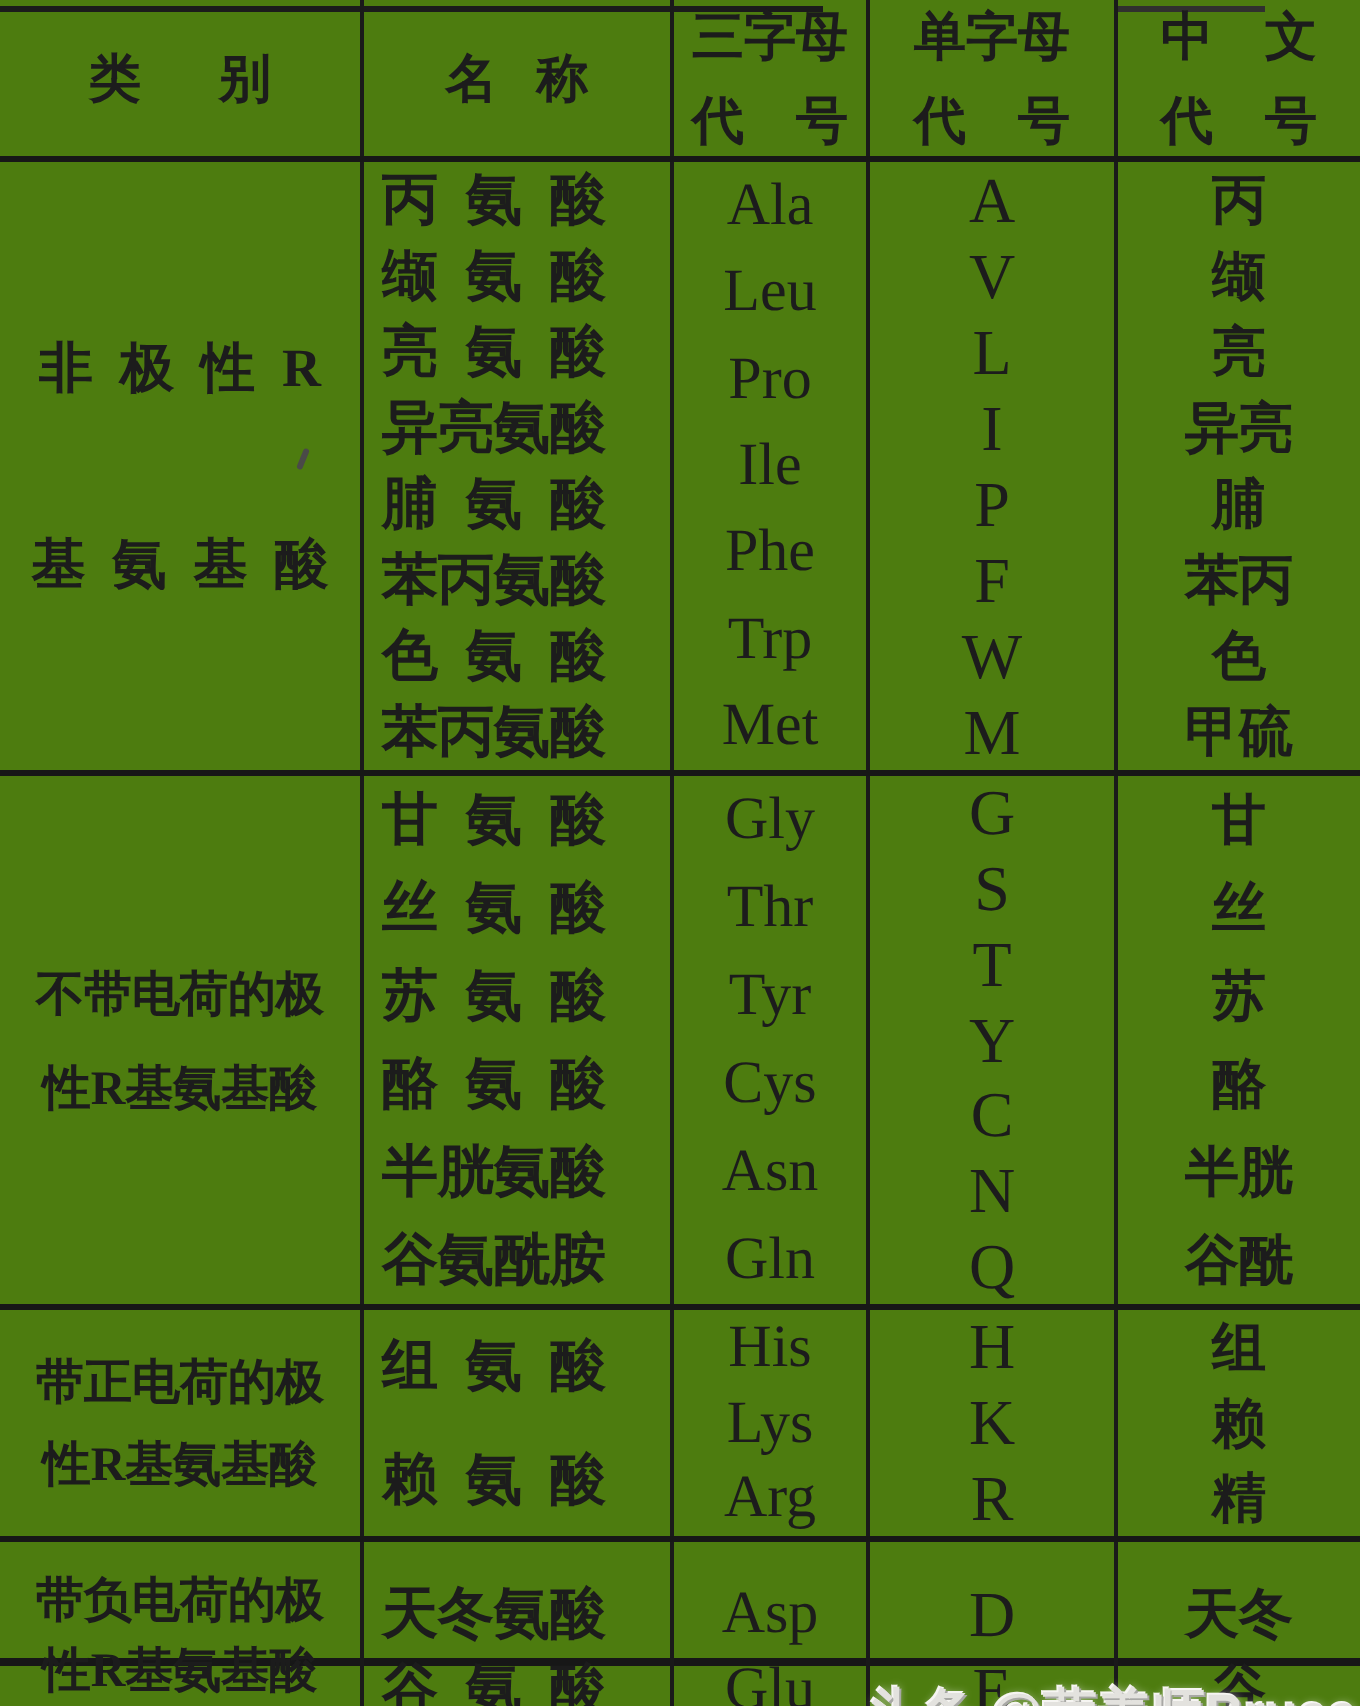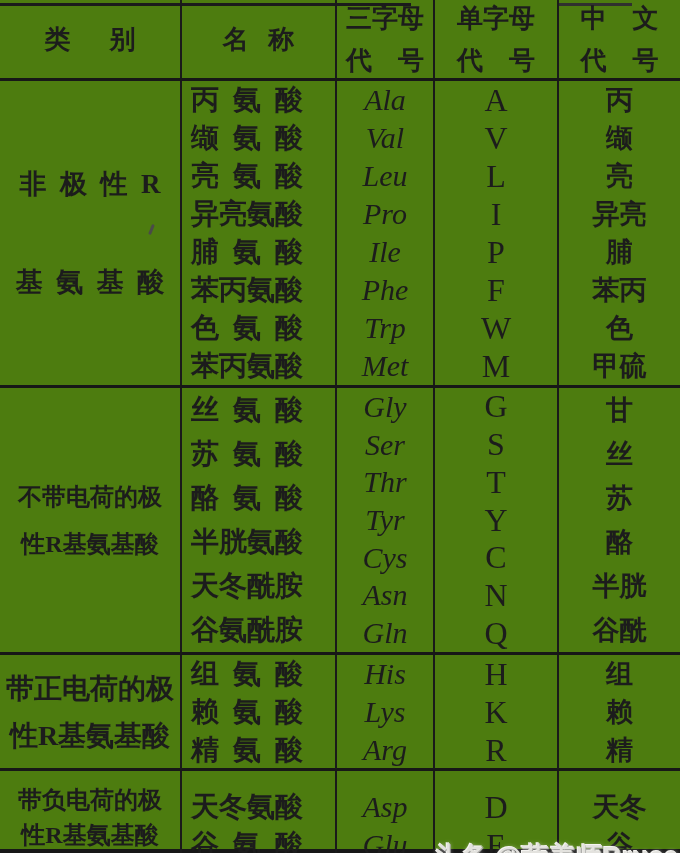--- a/index.html
+++ b/index.html
@@ -8,33 +8,33 @@
   .top-rule{position:absolute;left:0;top:3px;width:680px;height:3px;
         background:linear-gradient(90deg,#1b1b1b 0,#1b1b1b 60.5%,transparent 60.5%,transparent 82%,#30302e 82%,#30302e 93%,transparent 93%);}
   .grid-row{display:grid;grid-template-columns:180px 155px 98px 124px 123px;box-sizing:border-box;}
   .c{box-sizing:border-box;position:relative;min-width:0;}
   .c + .c{border-left:2px solid #1a1a1a;}
   .header{height:78px;}
   .sec{border-top:3px solid #171717;}
   .s1{height:307px;}
   .s2{height:267px;}
   .s3{height:116px;}
-  .s4{height:85px;border-bottom:4px solid #171717;}
+  .s4{height:65px;border-bottom:4px solid #171717;}
   .stack{display:flex;flex-direction:column;height:100%;}
   .stack > span{flex:1;display:flex;align-items:center;justify-content:center;white-space:pre;}
   .name-col > span{justify-content:flex-start;padding-left:9px;font-size:28px;font-weight:bold;}
-  .three-col > span{font-size:30px;font-style:italic;}
+  .three-col > span{font-size:30px;}
   .one-col  > span{font-size:32px;}
   .cn-col   > span{font-size:27px;font-weight:bold;}
   .s4 .stack{padding-top:17px;}
   .cat{display:flex;flex-direction:column;align-items:center;justify-content:center;height:100%;font-weight:bold;}
   .cat span{white-space:pre;display:block;}
   .s1 .cat{gap:62px;font-size:27px;}
   .s2 .cat{gap:15px;font-size:24px;}
-  .s3 .cat{gap:9px;font-size:28px;}
+  .s3 .cat{gap:9px;font-size:24px;}
   .s4 .cat{gap:3px;font-size:24px;}
   .hcell{display:flex;flex-direction:column;align-items:center;justify-content:center;height:100%;
          gap:7px;font-size:26px;font-weight:bold;}
   .hcell span{white-space:pre;}
   .scan-mark{position:absolute;left:150px;top:224px;width:3px;height:11px;background:#4a4a48;
          transform:rotate(22deg);border-radius:2px;}
   .watermark{position:absolute;right:1px;top:839px;z-index:5;
          font-family:"Liberation Sans","DejaVu Sans",sans-serif;font-weight:bold;font-size:27px;
          color:#e3e2de;white-space:pre;
          text-shadow:1px 1px 0 #a8a8a5,-1px -1px 0 #f6f5f2,0 0 4px rgba(255,255,255,.55);}
@@ -77,21 +77,20 @@
       <span>缬  氨  酸</span>
       <span>亮  氨  酸</span>
       <span>异亮氨酸</span>
       <span>脯  氨  酸</span>
       <span>苯丙氨酸</span>
       <span>色  氨  酸</span>
       <span>苯丙氨酸</span>
     </div>
     <div class="c stack three-col">
       <span>Ala</span>
-      <span>Val</span>
       <span>Leu</span>
       <span>Pro</span>
       <span>Ile</span>
       <span>Phe</span>
       <span>Trp</span>
       <span>Met</span>
     </div>
     <div class="c stack one-col">
       <span>A</span>
       <span>V</span>
@@ -113,30 +112,29 @@
       <span>甲硫</span>
     </div>
   </div>
 
   <div class="grid-row sec s2">
     <div class="c cat">
       <span>不带电荷的极</span>
       <span>性R基氨基酸</span>
     </div>
     <div class="c stack name-col">
+      <span>甘  氨  酸</span>
       <span>丝  氨  酸</span>
       <span>苏  氨  酸</span>
       <span>酪  氨  酸</span>
       <span>半胱氨酸</span>
-      <span>天冬酰胺</span>
       <span>谷氨酰胺</span>
     </div>
     <div class="c stack three-col">
       <span>Gly</span>
-      <span>Ser</span>
       <span>Thr</span>
       <span>Tyr</span>
       <span>Cys</span>
       <span>Asn</span>
       <span>Gln</span>
     </div>
     <div class="c stack one-col">
       <span>G</span>
       <span>S</span>
       <span>T</span>
@@ -156,21 +154,20 @@
   </div>
 
   <div class="grid-row sec s3">
     <div class="c cat">
       <span>带正电荷的极</span>
       <span>性R基氨基酸</span>
     </div>
     <div class="c stack name-col">
       <span>组  氨  酸</span>
       <span>赖  氨  酸</span>
-      <span>精  氨  酸</span>
     </div>
     <div class="c stack three-col">
       <span>His</span>
       <span>Lys</span>
       <span>Arg</span>
     </div>
     <div class="c stack one-col">
       <span>H</span>
       <span>K</span>
       <span>R</span>

